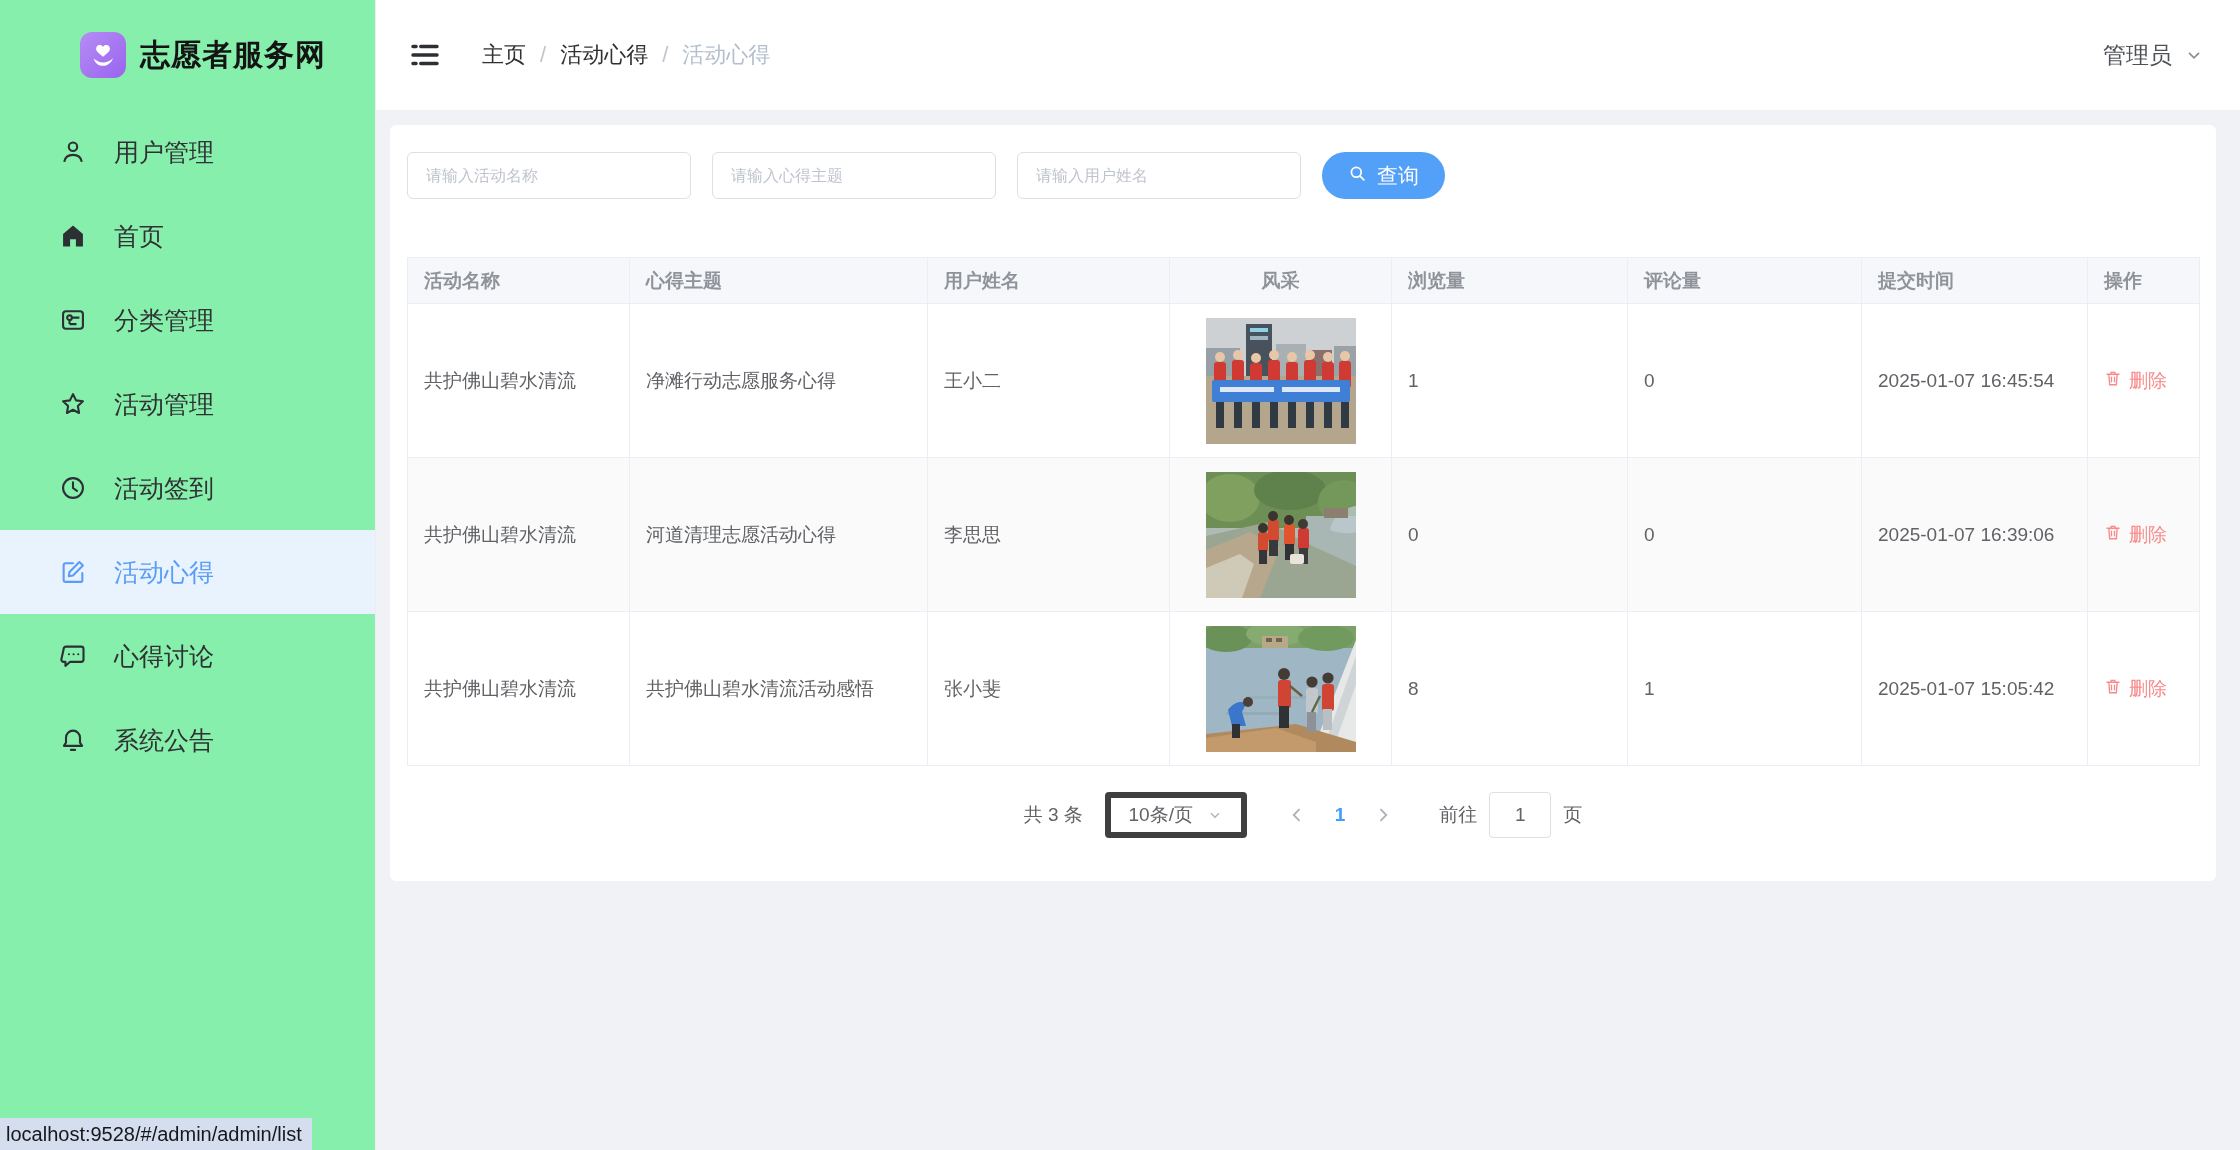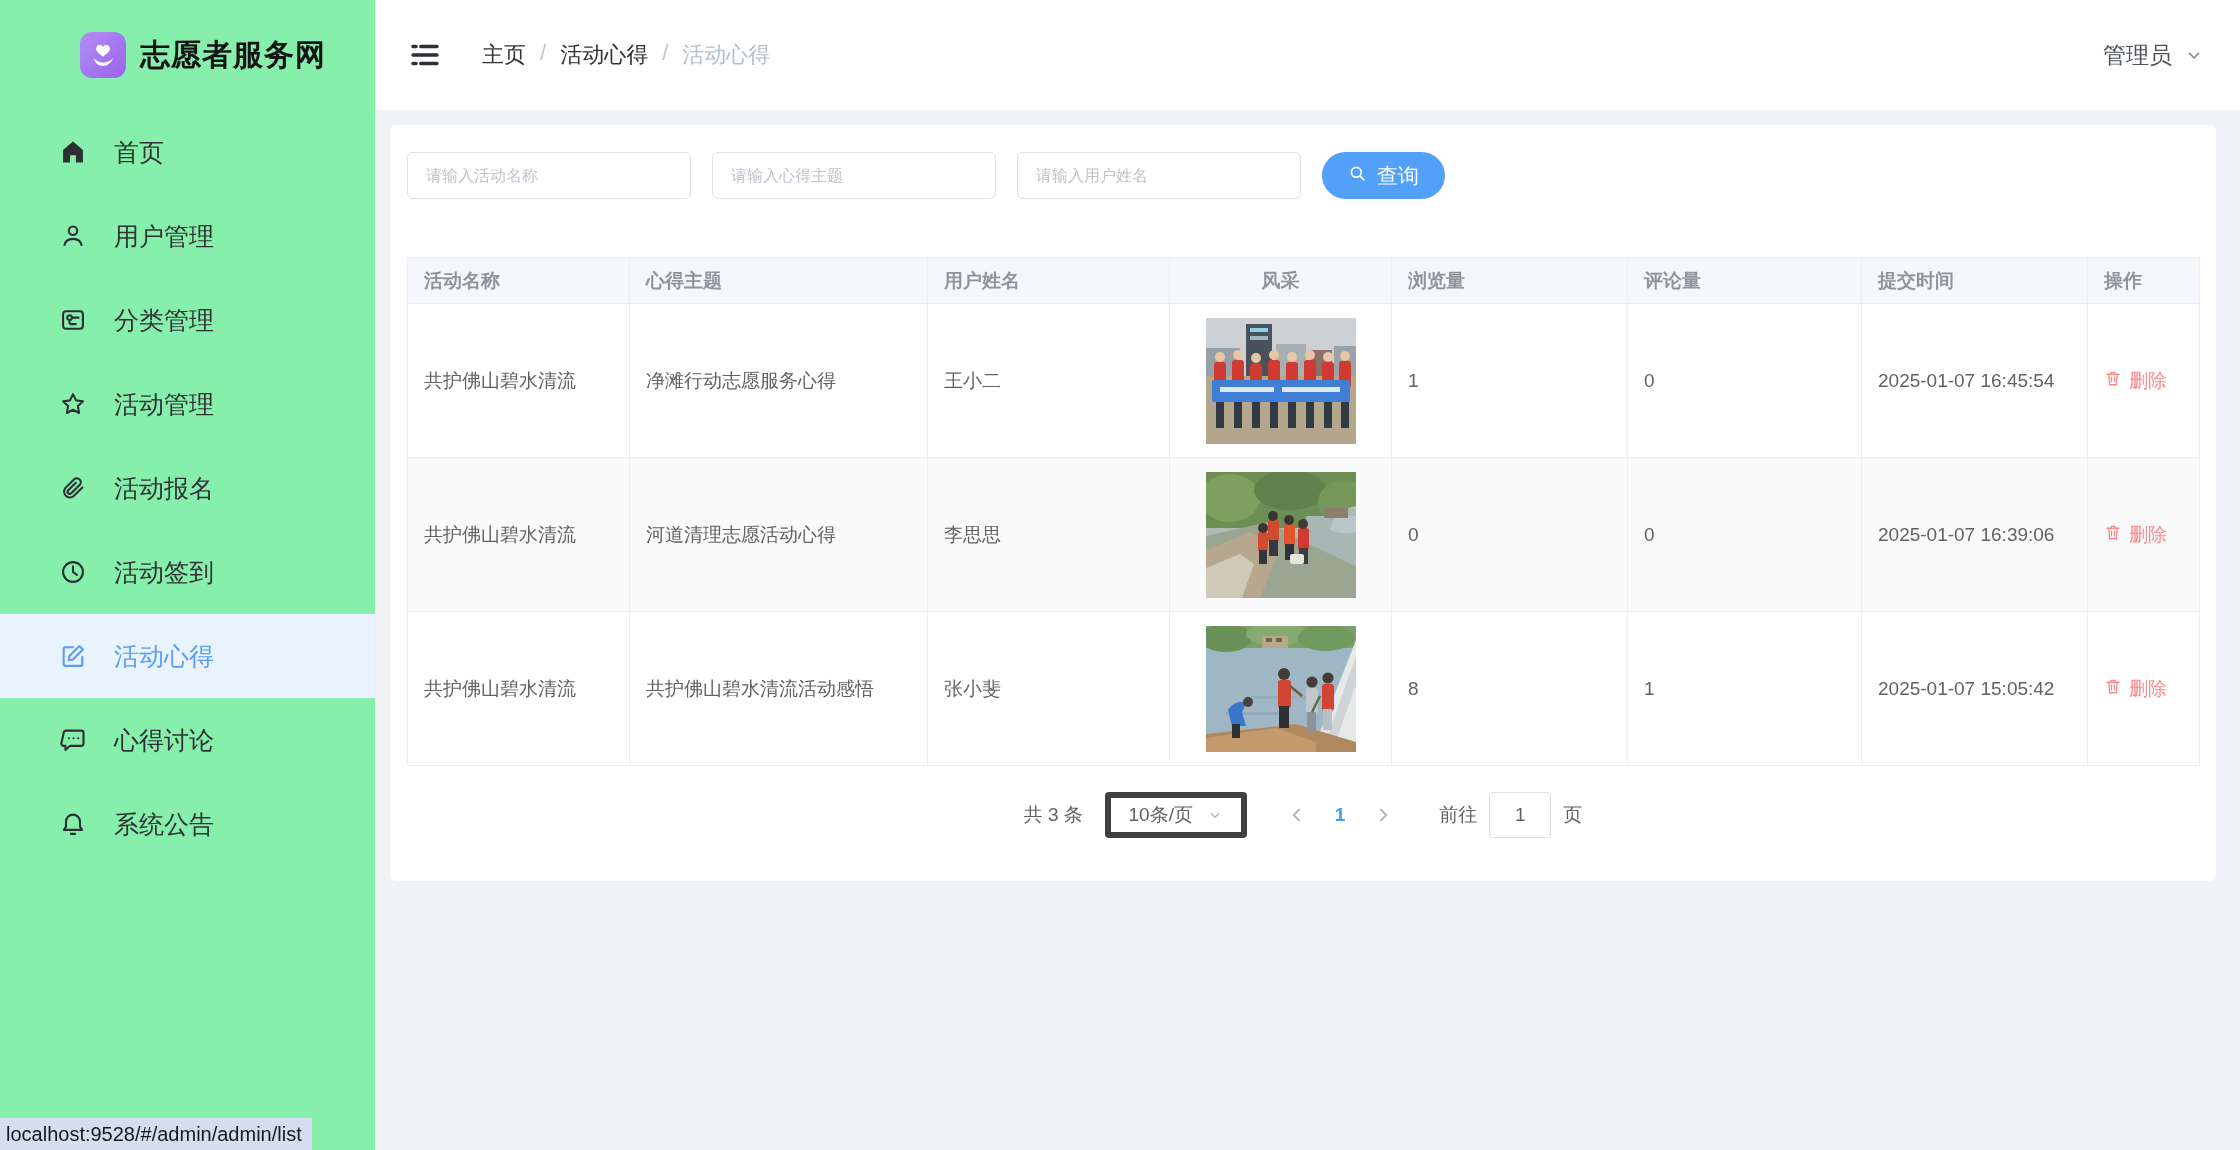--- a/index.html
+++ b/index.html
@@ -14,21 +14,21 @@
   .menu-item .mi { width:30px; height:30px; flex:0 0 30px; display:flex; align-items:center; justify-content:center; color:#2c2f33; }
   .menu-item .ml { margin-left:26px; white-space:nowrap; }
   .menu-item.active { background:#e9f3fe; color:#5a9cf8; }
   .menu-item.active .mi { color:#5a9cf8; }
   .mi svg, .ico svg { display:block; }
 
   
   .main { margin-left:376px; }
   .topbar { height:110px; background:#ffffff; display:flex; align-items:center; padding:0 36px 0 32px; }
   .hamburger { width:34px; height:34px; color:#2c2f33; cursor:pointer; }
-  .breadcrumb { display:flex; align-items:flex-start; margin-left:40px; font-size:22px; }
+  .breadcrumb { display:flex; align-items:center; margin-left:40px; font-size:22px; }
   .crumb { color:#303133; cursor:pointer; }
   .crumb-sep { color:#c0c4cc; margin:0 14px; }
   .crumb.last { color:#b4bfce; cursor:default; }
   .tb-spacer { flex:1; }
   .user-menu { display:flex; align-items:center; gap:12px; font-size:23px; color:#4d5156; cursor:pointer; }
   .user-menu .ico { color:#8a8f96; }
 
   
   .content { padding:15px 24px 0 14px; height:1040px; }
   .card { background:#ffffff; border-radius:6px; height:756px; padding:27px 17px 0 17px; }
@@ -72,60 +72,52 @@
         <path d="M12 5.6c1.1-2.1 4.2-2.1 5.2 0 .8 1.6.1 3.2-1.2 4.4L12 13.4 8 10c-1.3-1.2-2-2.8-1.2-4.4 1-2.1 4.1-2.1 5.2 0z" fill="#ffffff"></path>
         <path d="M4.5 14.5c2.5 2.6 6 4 9.5 3.2 2.4-.6 4.5-1.7 6-3.2-1.5 4-5 6.5-9 6.1-3-.3-5.6-2.6-6.5-6.1z" fill="#ffffff"></path>
       </svg>
     </span>
     <span class="logo-text">志愿者服务网</span>
   </div>
 
   <nav class="menu">
     <div class="menu-item">
       <span class="mi">
-          <svg width="28" height="28" viewBox="0 0 24 24">
-            <path d="M12 3l8.5 7.2V21h-6v-6.3h-5V21h-6V10.2z" fill="currentColor"></path>
-          </svg>
-        </span>
-      <span class="ml">首页</span>
-    </div>
-    <div class="menu-item">
-      <span class="mi">
           <svg width="28" height="28" viewBox="0 0 24 24" fill="none" stroke="currentColor" stroke-width="1.8">
             <circle cx="12" cy="7.5" r="3.6"></circle>
             <path d="M4.5 20.5c.6-4 3.8-6 7.5-6s6.9 2 7.5 6"></path>
           </svg>
         </span>
       <span class="ml">用户管理</span>
+    </div>
+    <div class="menu-item">
+      <span class="mi">
+          <svg width="28" height="28" viewBox="0 0 24 24">
+            <path d="M12 3l8.5 7.2V21h-6v-6.3h-5V21h-6V10.2z" fill="currentColor"></path>
+          </svg>
+        </span>
+      <span class="ml">首页</span>
     </div>
     <div class="menu-item">
       <span class="mi">
           <svg width="28" height="28" viewBox="0 0 24 24" fill="none" stroke="currentColor" stroke-width="1.8">
             <rect x="3.5" y="4.5" width="17" height="15" rx="2.5"></rect>
             <circle cx="9" cy="10" r="2"></circle>
             <path d="M11 10h6.5M9 12v3.5M9 15.5h6"></path>
           </svg>
         </span>
       <span class="ml">分类管理</span>
     </div>
     <div class="menu-item">
       <span class="mi">
           <svg width="28" height="28" viewBox="0 0 24 24" fill="none" stroke="currentColor" stroke-width="1.8" stroke-linejoin="round">
             <path d="M12 3.5l2.6 5.4 5.9.8-4.3 4.1 1 5.9-5.2-2.8-5.2 2.8 1-5.9-4.3-4.1 5.9-.8z"></path>
           </svg>
         </span>
       <span class="ml">活动管理</span>
-    </div>
-    <div class="menu-item">
-      <span class="mi">
-          <svg width="28" height="28" viewBox="0 0 24 24" fill="none" stroke="currentColor" stroke-width="1.8" stroke-linecap="round">
-            <path d="M20 11.5l-7.6 7.6a5 5 0 01-7-7l7.6-7.6a3.4 3.4 0 014.8 4.8l-7.3 7.3a1.8 1.8 0 01-2.6-2.6l6.6-6.6"></path>
-          </svg>
-        </span>
-      <span class="ml">活动报名</span>
     </div>
     <div class="menu-item">
       <span class="mi">
           <svg width="28" height="28" viewBox="0 0 24 24" fill="none" stroke="currentColor" stroke-width="1.8" stroke-linecap="round">
             <circle cx="12" cy="12" r="8.5"></circle>
             <path d="M12 7.2V12l3.4 2.4"></path>
           </svg>
         </span>
       <span class="ml">活动签到</span>
     </div>

